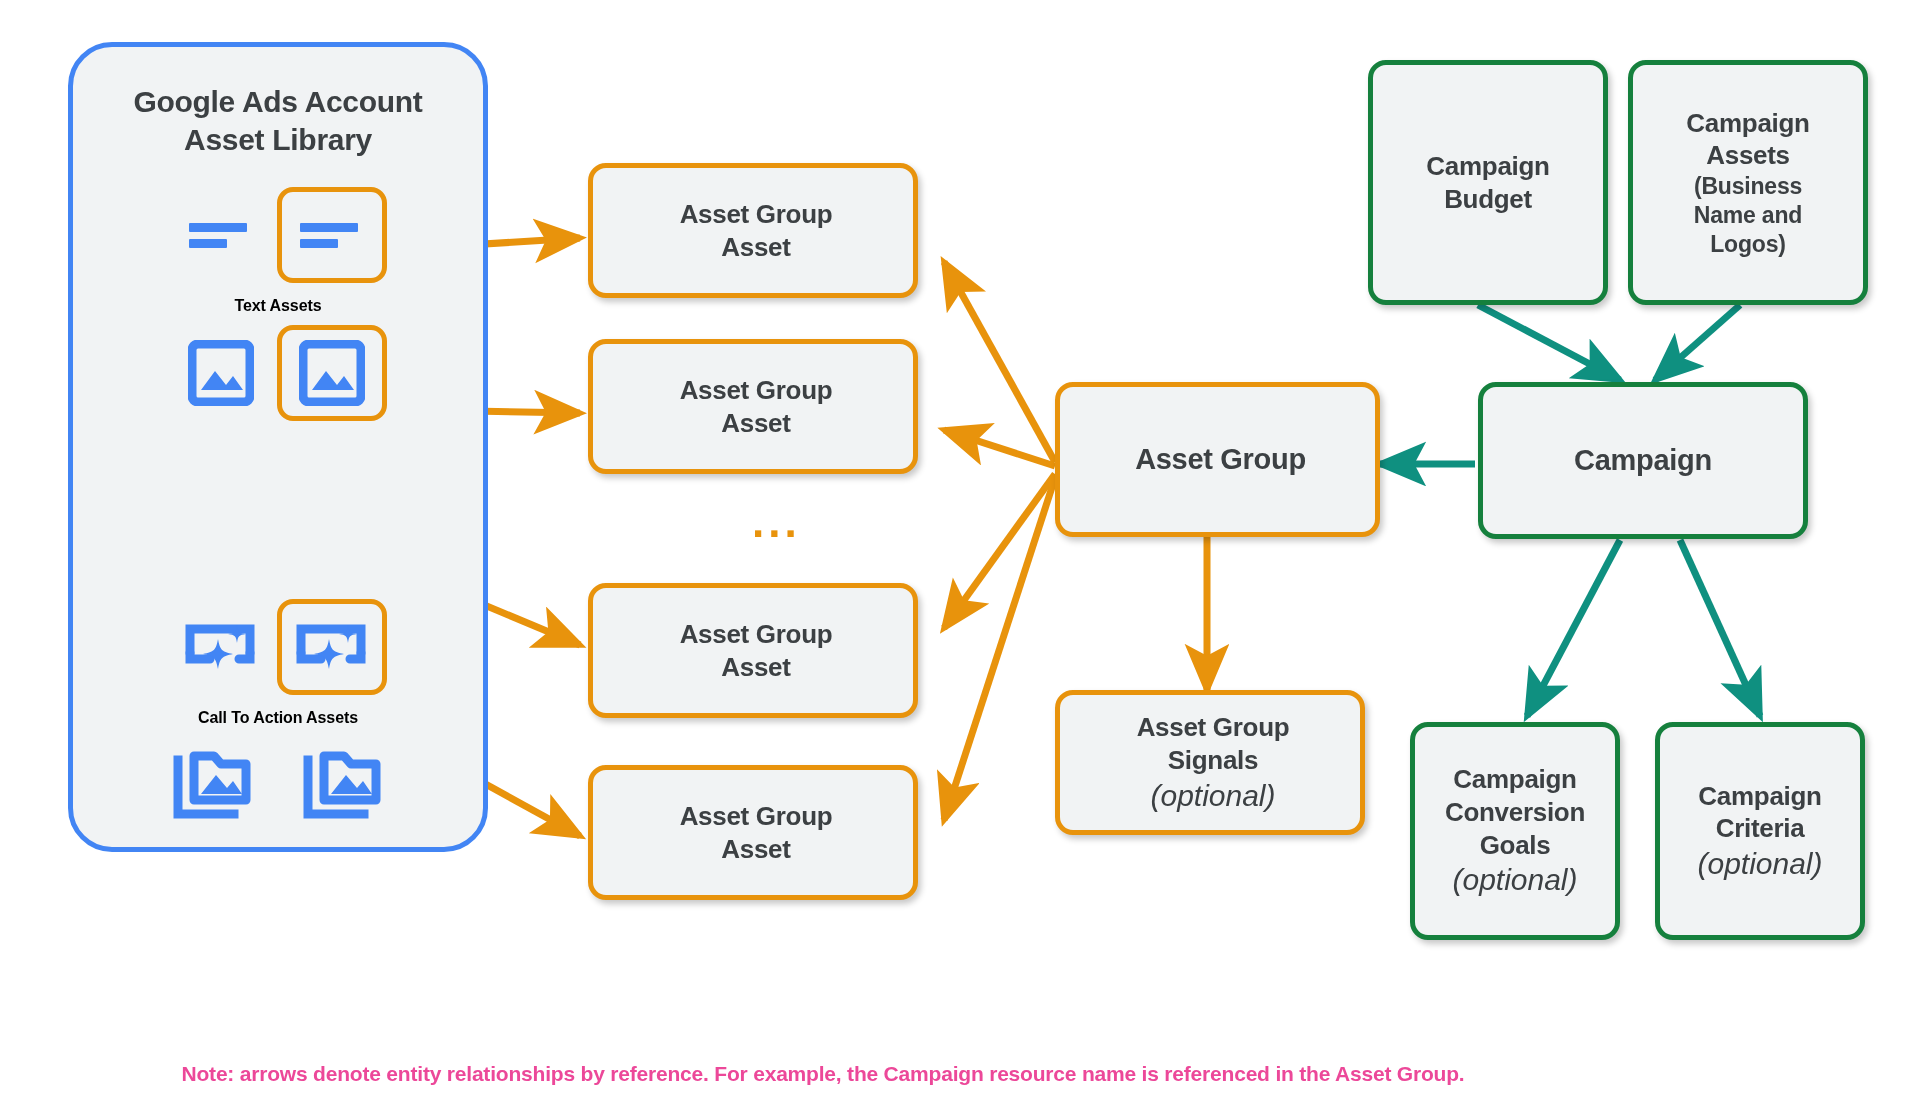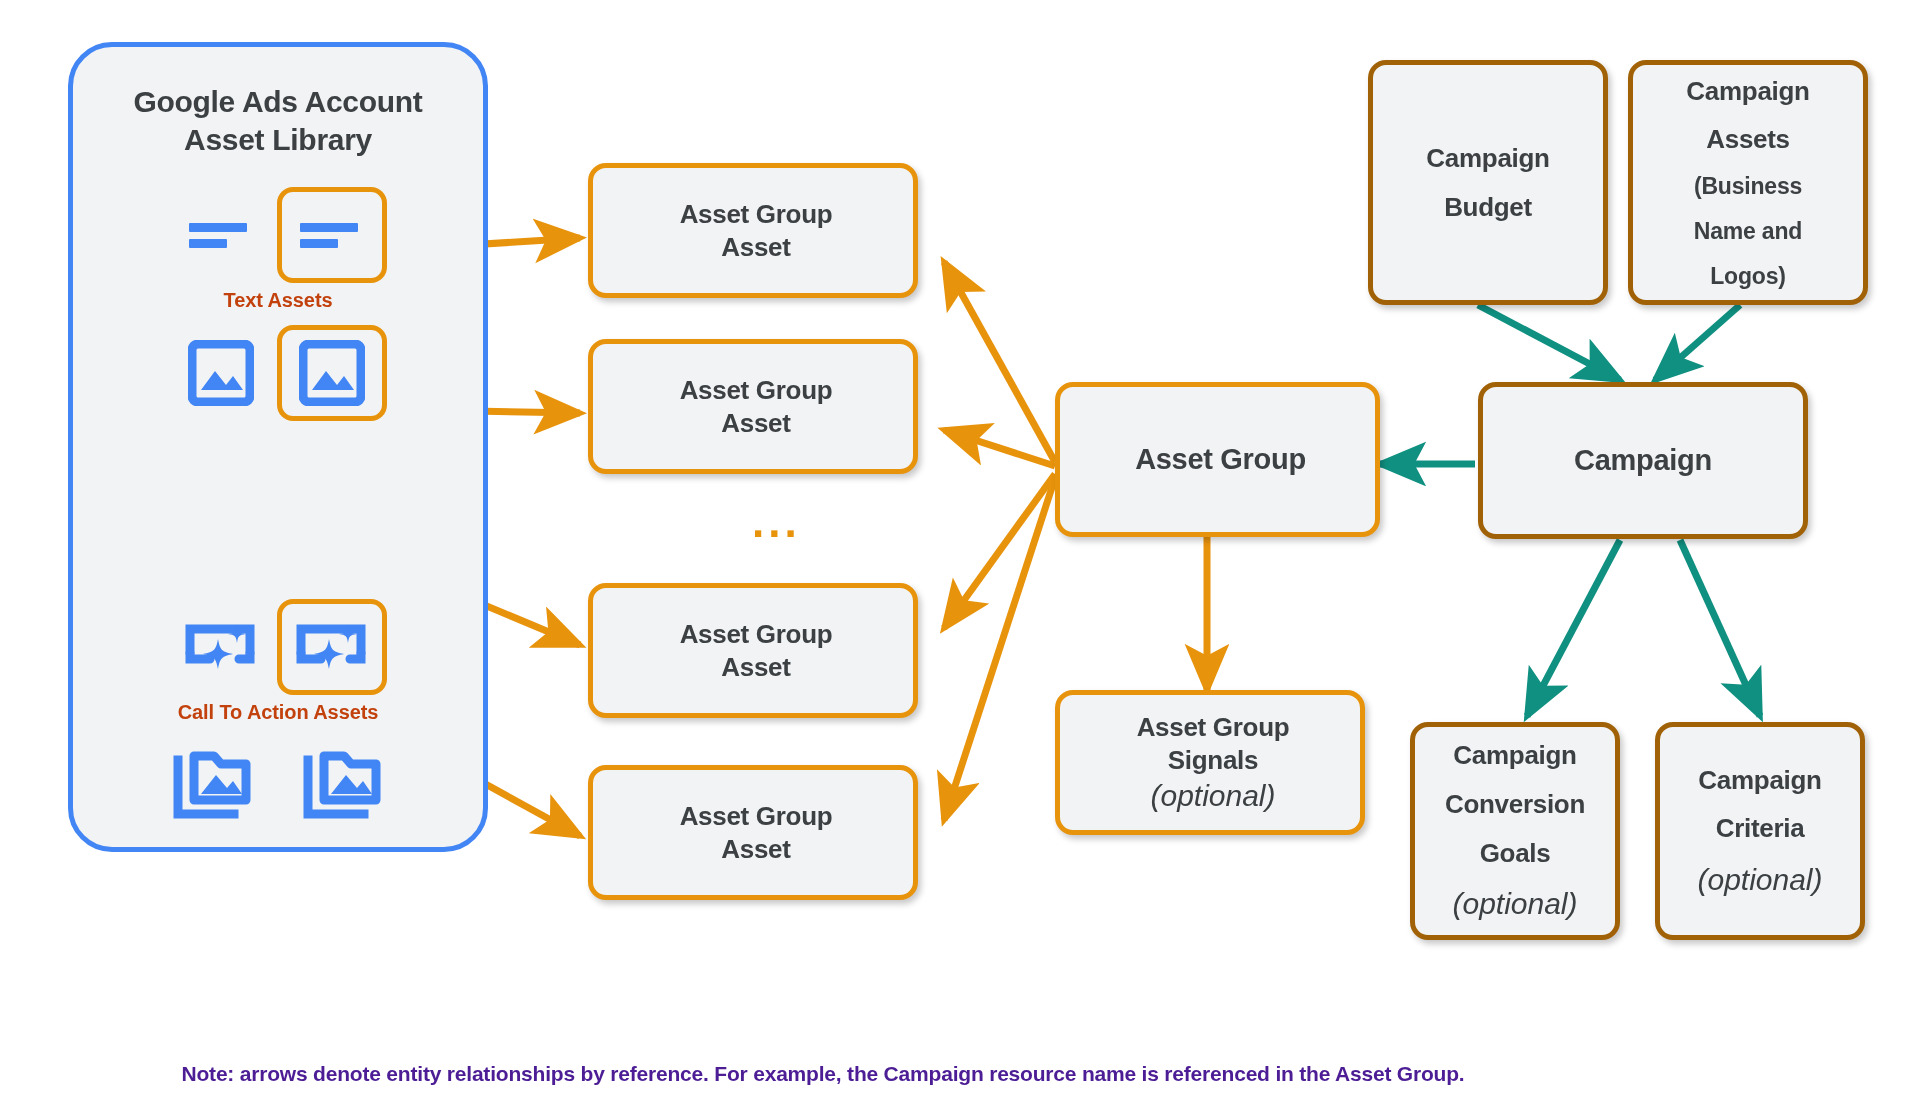--- a/index.html
+++ b/index.html
@@ -61,43 +61,43 @@
   .icon-slot {
     width: 104px; height: 96px;
     display: flex; align-items: center; justify-content: center;
   }
   .icon-slot.boxed {
     border: 5px solid #e8930c;
     border-radius: 16px;
     width: 110px; height: 96px;
   }
   .asset-label {
-    margin-top: 6px;
-    font-size: 20px;
-    font-weight: bold;
-    color: #c2410c;
+    margin-top: 14px;
+    font-size: 16px;
+    font-weight: bold;
+    color: #000000;
     letter-spacing: -0.1px;
   }
 
   
   .node {
     position: absolute;
     background: #f1f3f4;
     border-radius: 18px;
     display: flex;
     flex-direction: column;
     align-items: center;
     justify-content: center;
     text-align: center;
     color: #3c4043;
     box-shadow: 3px 4px 6px rgba(0,0,0,0.22);
     z-index: 3;
   }
   .node.orange { border: 5px solid #e8930c; padding-left: 6px; }
-  .node.teal   { border: 5px solid #a16207; gap: 16px; }
+  .node.teal   { border: 5px solid #15803d; }
   .node .title {
     font-size: 26px;
     font-weight: bold;
     line-height: 1.26;
     letter-spacing: -0.3px;
   }
   .node .sub {
     font-size: 23px;
     font-weight: bold;
     line-height: 1.25;
@@ -120,21 +120,21 @@
     z-index: 3;
   }
 
   .note {
     position: absolute;
     left: 0; top: 1062px;
     width: 100%;
     text-align: center;
     font-size: 21px;
     font-weight: bold;
-    color: #4c1d95;
+    color: #ec4899;
     letter-spacing: -0.2px;
   }
 </style>
 </head>
 <body>
 
 <div id="stage">
 
   <svg id="edges" viewBox="0 0 1914 1116">
     <defs>

